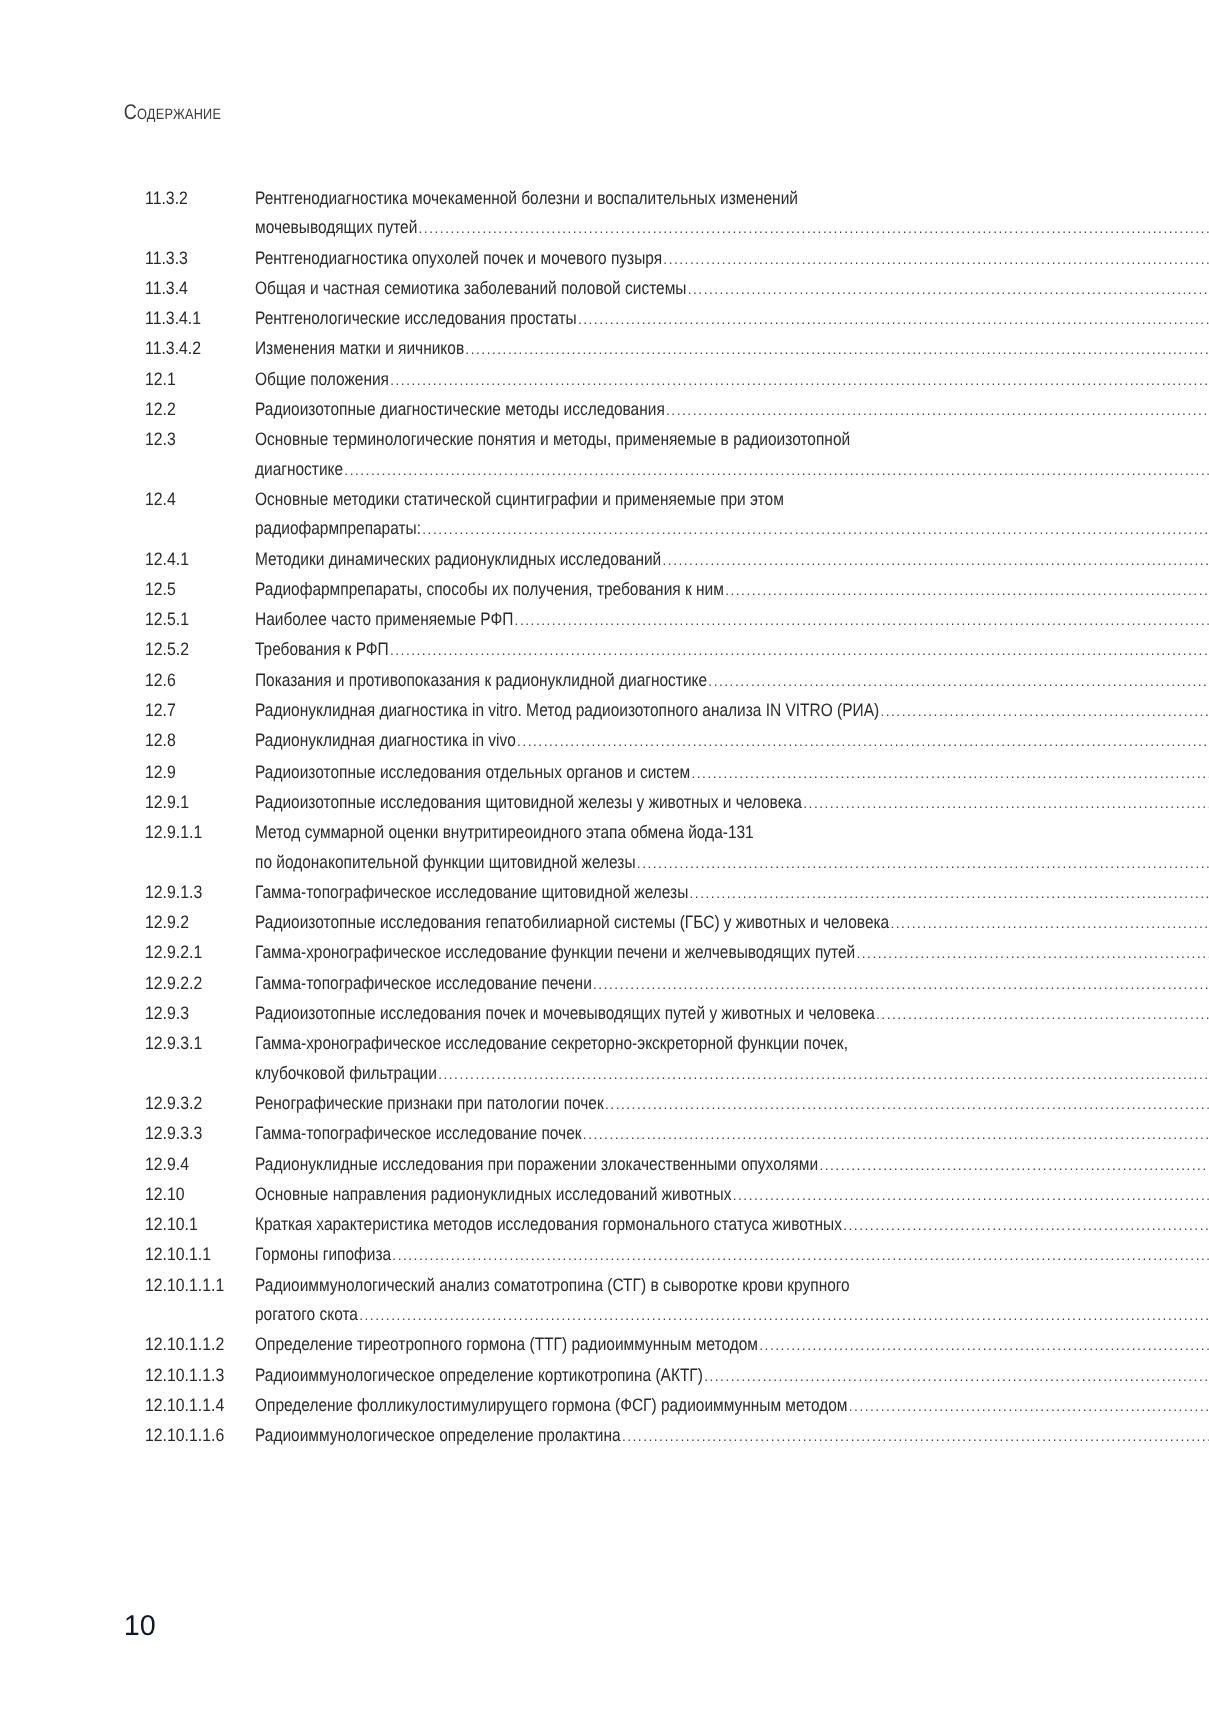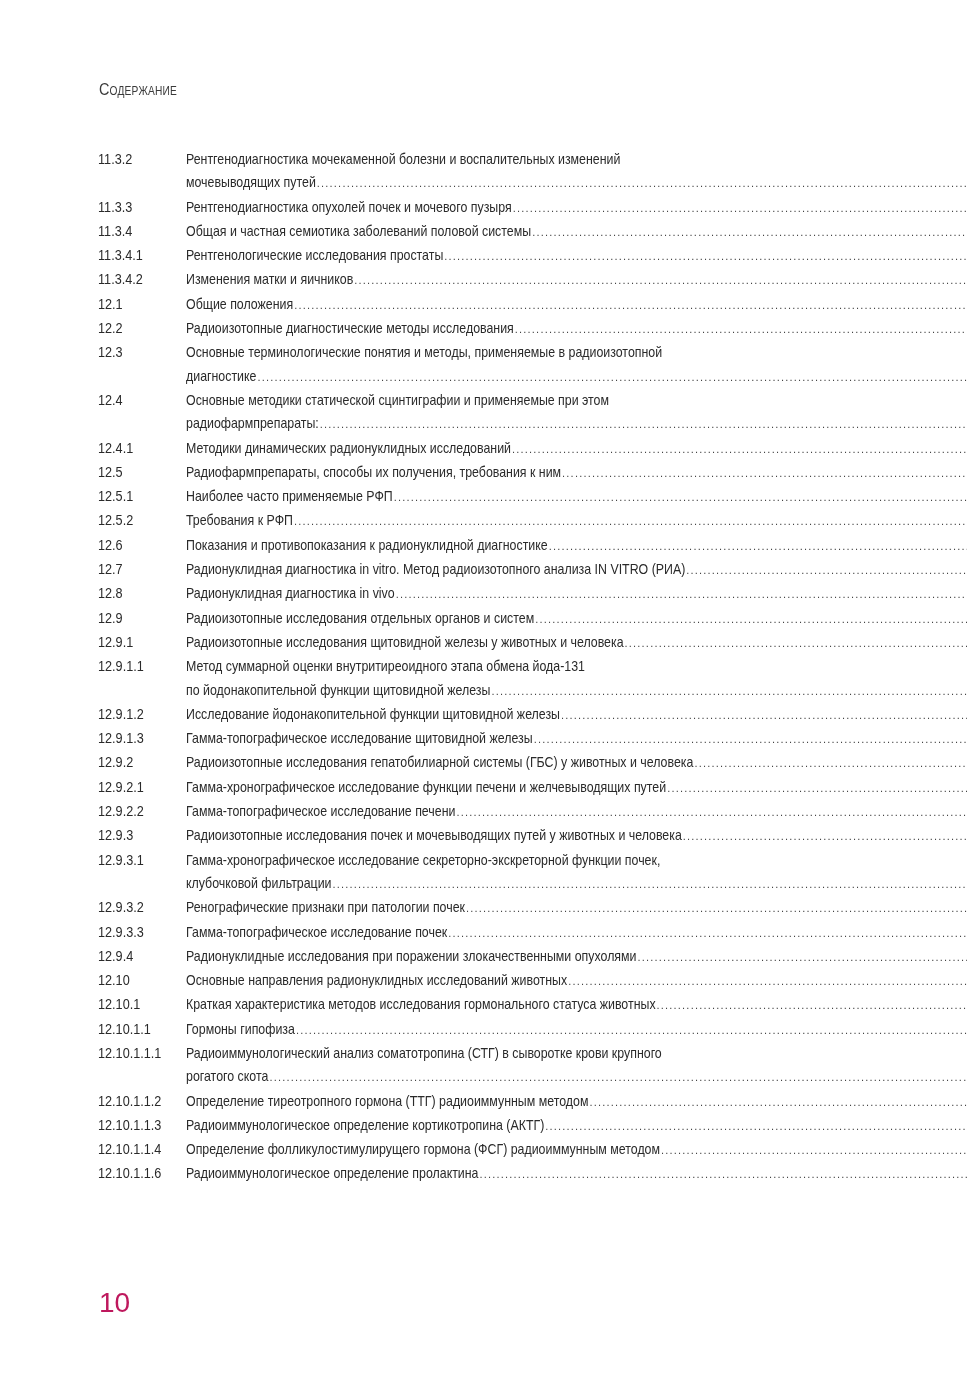--- a/index.html
+++ b/index.html
@@ -1,28 +1,28 @@
 <!DOCTYPE html>
 <html><head>
 <meta charset="utf-8">
 <style>
   html, body { margin:0; padding:0; background:#ffffff; }
   body { width:967px; height:1374px; position:relative; overflow:hidden; color:#2a2a2a; font-family:"Liberation Sans", sans-serif; }
   .running-head { position:absolute; left:99px; top:80px; font-size:17px; color:#3a3a3a; letter-spacing:0.2px; font-variant:small-caps; transform:scaleX(0.85); transform-origin:left; }
-  .toc { position:absolute; left:98px; top:148px; width:780px; }
+  .toc { position:absolute; left:116px; top:148px; width:780px; }
   .row { position:relative; font-size:14.4px; line-height:23.3px; display:flex; }
   .row .num { width:88px; flex:none; white-space:nowrap; transform:scaleX(0.88); transform-origin:left; }
   .row .body { flex:1; display:flex; flex-direction:column; }
   .line { display:flex; align-items:baseline; white-space:nowrap; }
   .line .txt { transform-origin:left; }
   .line .dots { flex:1; overflow:hidden; margin:0 1px; font-size:11px; letter-spacing:1.2px; color:#444; }
   .line .dots::before { content:"........................................................................................................................................................................................................................................"; }
   .chapter { display:flex; justify-content:space-between; font-weight:bold; font-size:17.5px; line-height:25px; margin-top:21px; margin-bottom:-1px; color:#222; }
   .chapter .ch-title { transform:scaleX(0.95); transform-origin:left; }
-  .folio { position:absolute; left:99px; top:1287px; font-size:28px; color:#be185d; }
+  .folio { position:absolute; left:99px; top:1287px; font-size:23px; color:#0f172a; }
 </style>
 </head>
 <body>
 
 <div class="running-head">Содержание</div>
 
 <div class="toc">
   <div id="before">
       <div class="row">
         <span class="num">11.3.2</span>
@@ -203,29 +203,20 @@
           <div class="line">
             <span class="txt" style="display: inline-block; transform: scaleX(0.86); margin-right: -64.9469px;">Метод суммарной оценки внутритиреоидного этапа обмена йода-131</span>
           </div>
           <div class="line">
             <span class="txt" style="display: inline-block; transform: scaleX(0.86); margin-right: -49.56px;">по йодонакопительной функции щитовидной железы </span>
             <span class="dots"></span>
           </div>
         </div>
       </div>
       <div class="row">
-        <span class="num">12.9.1.2</span>
-        <div class="body">
-          <div class="line">
-            <span class="txt" style="display: inline-block; transform: scaleX(0.86); margin-right: -60.8847px;">Исследование йодонакопительной функции щитовидной железы </span>
-            <span class="dots"></span>
-          </div>
-        </div>
-      </div>
-      <div class="row">
         <span class="num">12.9.1.3</span>
         <div class="body">
           <div class="line">
             <span class="txt" style="display: inline-block; transform: scaleX(0.86); margin-right: -56.4266px;">Гамма-топографическое исследование щитовидной железы </span>
             <span class="dots"></span>
           </div>
         </div>
       </div>
       <div class="row">
         <span class="num">12.9.2</span>

